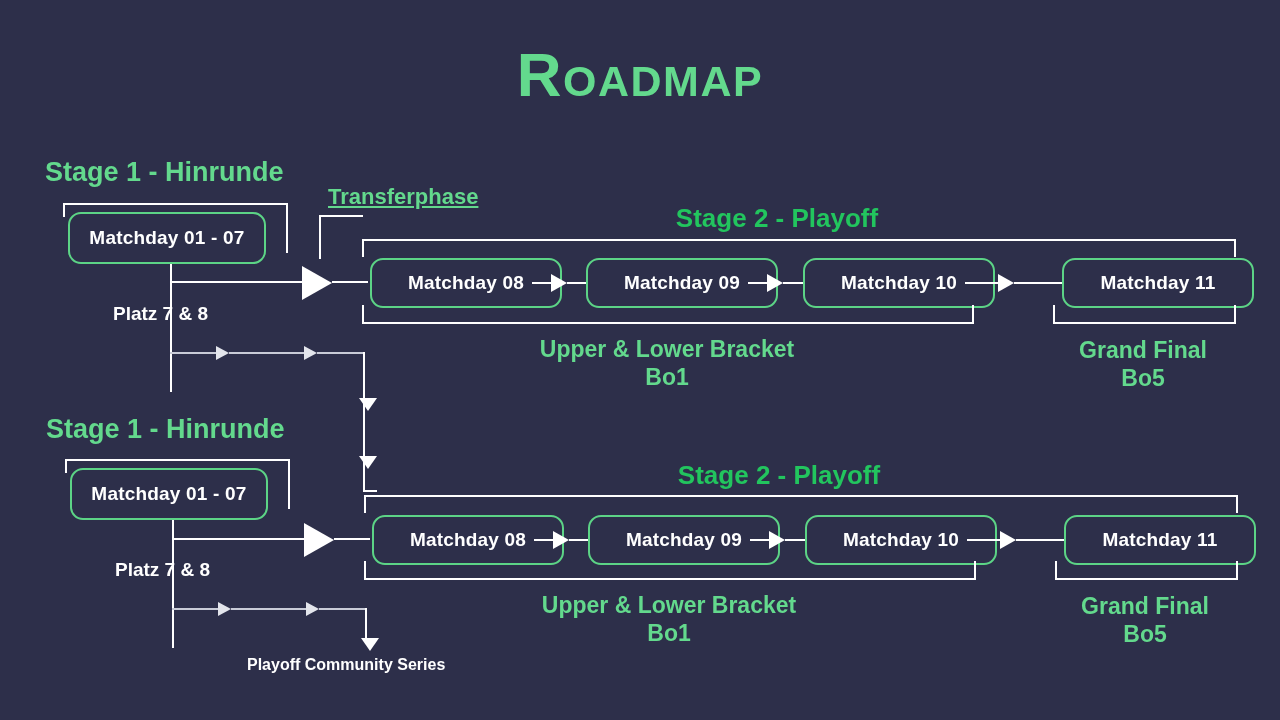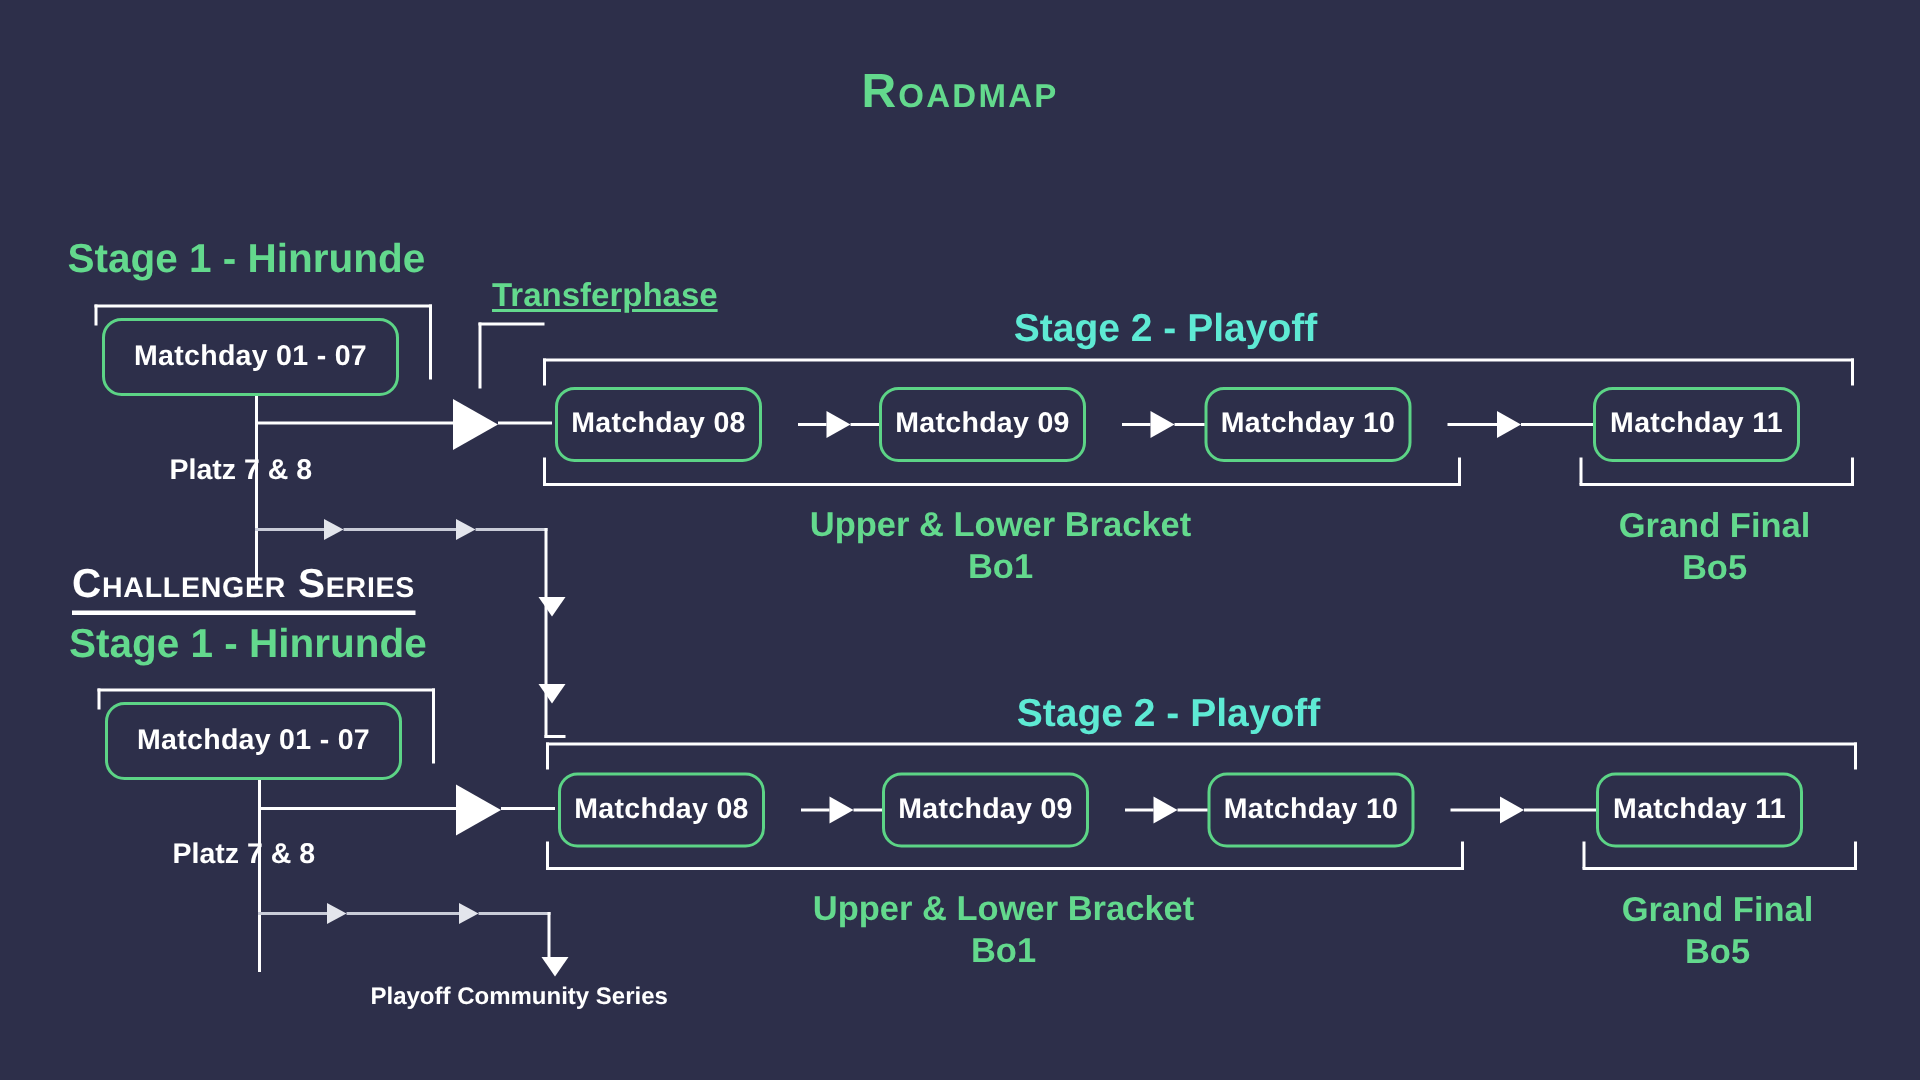--- a/index.html
+++ b/index.html
@@ -21,21 +21,21 @@
     height: 720px;
   }
   .abs { position: absolute; }
 
   
   .title {
     left: 0; top: 44px;
     width: 1280px;
     text-align: center;
     color: #63d98d;
-    font-size: 32px;
+    font-size: 62px;
     font-weight: 700;
     font-variant: small-caps;
     letter-spacing: 1.5px;
     line-height: 1;
   }
 
   
   .series-head {
     color: #ffffff;
     font-size: 27px;
@@ -48,21 +48,21 @@
     border-bottom: 3px solid #ffffff;
   }
   .stage-head {
     color: #63d98d;
     font-size: 27px;
     font-weight: 700;
     white-space: nowrap;
     line-height: 1;
   }
   .stage2-head {
-    color: #5eead4;
+    color: #22c55e;
     font-size: 26px;
     font-weight: 700;
     white-space: nowrap;
     line-height: 1;
     text-align: center;
   }
   .transfer-head {
     color: #63d98d;
     font-size: 22px;
     font-weight: 700;
@@ -78,21 +78,21 @@
     font-size: 19px;
     font-weight: 700;
     display: flex;
     align-items: center;
     justify-content: center;
     box-sizing: border-box;
     white-space: nowrap;
     letter-spacing: 0.2px;
   }
   .md-box.wide { width: 198px; height: 52px; }
-  .md-box.std  { width: 138px; height: 50px; }
+  .md-box.std  { width: 192px; height: 50px; }
 
   
   .wlabel {
     color: #ffffff;
     font-size: 19px;
     font-weight: 700;
     white-space: nowrap;
     line-height: 1;
   }
   .wlabel.small {
@@ -211,21 +211,20 @@
   <div class="abs gcaption" style="left:447px; top:335px; width:440px;">
     <span>Upper &amp; Lower Bracket</span>
     <span class="sub">Bo1</span>
   </div>
 
   <div class="abs gcaption" style="left:1023px; top:336px; width:240px;">
     <span>Grand Final</span>
     <span class="sub">Bo5</span>
   </div>
 
-  <div class="abs series-head" style="left:48px; top:376px;">Challenger Series</div>
 
   <div class="abs stage-head" style="left:46px; top:416px;">Stage 1 - Hinrunde</div>
 
   <div class="abs hline" style="left:65px; top:459px; width:225px;"></div>
   <div class="abs vline" style="left:65px; top:459px; height:14px;"></div>
   <div class="abs vline" style="left:288px; top:459px; height:50px;"></div>
 
   <div class="abs md-box wide" style="left:70px; top:468px;">Matchday 01 - 07</div>
 
   <div class="abs vline" style="left:172px; top:520px; height:128px;"></div>

